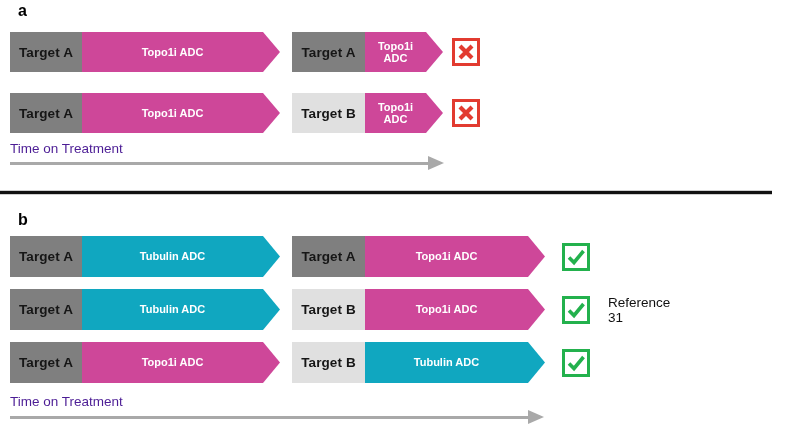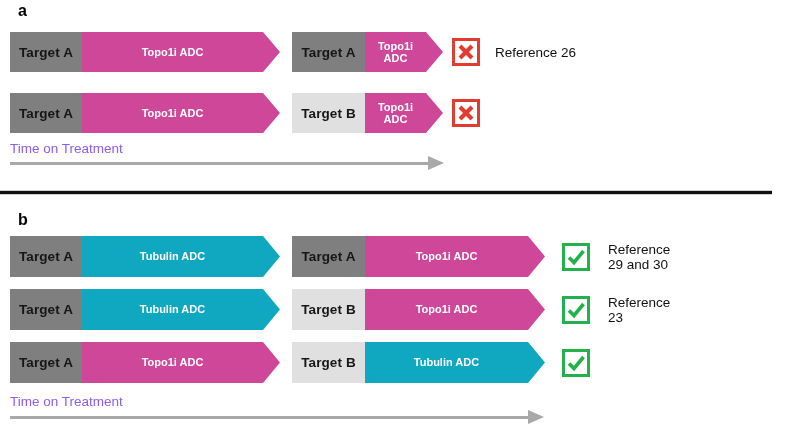--- a/index.html
+++ b/index.html
@@ -23,21 +23,21 @@
   .pos-a-long  { left:82px;  width:198px; }
   .pos-t2 { left:292px; width:73px; }
   .pos-a-short { left:365px; width:78px; }
   .pos-a-med   { left:365px; width:180px; }
 
   .outcome { position:absolute; width:28px; height:28px; }
   .outcome svg { display:block; width:28px; height:28px; }
 
   .ref { position:absolute; top:0; height:100%; display:flex; align-items:center; font-size:13.5px; color:#111; }
 
-  .time-label { position:absolute; font-size:13.5px; color:#8b5cf6; }
+  .time-label { position:absolute; font-size:13.5px; color:#4c1d95; }
   .tl-line { position:absolute; height:3px; }
   .tl-head { position:absolute; width:0; height:0;
              border-top:7px solid transparent; border-bottom:7px solid transparent;
              border-left:16px solid #a9a9a9; }
 
   .divider { position:absolute; left:0; top:190px; width:772px; height:5px;
              background:#111; border-top:1px solid #cfcfcf; border-bottom:1px solid #cfcfcf; }
 </style>
 </head>
 <body>
@@ -50,21 +50,20 @@
     <div class="box target pos-t1" style="background-color: rgb(127, 127, 127);">Target A</div>
     <div class="box adc pos-a-long" style="background-color: rgb(206, 71, 153);">Topo1i ADC</div>
     <div class="box target pos-t2" style="background-color: rgb(127, 127, 127);">Target A</div>
     <div class="box adc pos-a-short" style="background-color: rgb(206, 71, 153);">Topo1i ADC</div>
     <span class="outcome" style="left: 452px; top: 6px; color: rgb(226, 59, 48);">
       <svg viewBox="0 0 28 28">
         <rect x="1.5" y="1.5" width="25" height="25" fill="none" stroke="currentColor" stroke-width="3"></rect>
         <path d="M8 8 L20 20 M20 8 L8 20" stroke="currentColor" stroke-width="4.2" fill="none"></path>
       </svg>
     </span>
-    <div class="ref" style="left:495px;">Reference 26</div>
   </div>
 
   <div class="row" style="top:93px; height:40px;">
     <div class="box target pos-t1" style="background-color: rgb(127, 127, 127);">Target A</div>
     <div class="box adc pos-a-long" style="background-color: rgb(206, 71, 153);">Topo1i ADC</div>
     <div class="box target pos-t2" style="background-color: rgb(224, 224, 224);">Target B</div>
     <div class="box adc pos-a-short" style="background-color: rgb(206, 71, 153);">Topo1i ADC</div>
     <span class="outcome" style="left: 452px; top: 6px; color: rgb(226, 59, 48);">
       <svg viewBox="0 0 28 28">
         <rect x="1.5" y="1.5" width="25" height="25" fill="none" stroke="currentColor" stroke-width="3"></rect>
@@ -85,35 +84,34 @@
     <div class="box target pos-t1" style="background-color: rgb(127, 127, 127);">Target A</div>
     <div class="box adc pos-a-long" style="background-color: rgb(16, 167, 192);">Tubulin ADC</div>
     <div class="box target pos-t2" style="background-color: rgb(127, 127, 127);">Target A</div>
     <div class="box adc pos-a-med" style="background-color: rgb(206, 71, 153);">Topo1i ADC</div>
     <span class="outcome" style="left: 562px; top: 7px; color: rgb(35, 177, 77);">
       <svg viewBox="0 0 28 28">
         <rect x="1.5" y="1.5" width="25" height="25" fill="none" stroke="currentColor" stroke-width="3"></rect>
         <path d="M7 14.5 L12 19.5 L21.5 8" fill="none" stroke="currentColor" stroke-width="3.6"></path>
       </svg>
     </span>
-    <div class="ref" style="left:608px;">Reference 29 and 30</div>
   </div>
 
   <div class="row" style="top:289px; height:41px;">
     <div class="box target pos-t1" style="background-color: rgb(127, 127, 127);">Target A</div>
     <div class="box adc pos-a-long" style="background-color: rgb(16, 167, 192);">Tubulin ADC</div>
     <div class="box target pos-t2" style="background-color: rgb(224, 224, 224);">Target B</div>
     <div class="box adc pos-a-med" style="background-color: rgb(206, 71, 153);">Topo1i ADC</div>
     <span class="outcome" style="left: 562px; top: 7px; color: rgb(35, 177, 77);">
       <svg viewBox="0 0 28 28">
         <rect x="1.5" y="1.5" width="25" height="25" fill="none" stroke="currentColor" stroke-width="3"></rect>
         <path d="M7 14.5 L12 19.5 L21.5 8" fill="none" stroke="currentColor" stroke-width="3.6"></path>
       </svg>
     </span>
-    <div class="ref" style="left:608px;">Reference 23</div>
+    <div class="ref" style="left:608px;">Reference 31</div>
   </div>
 
   <div class="row" style="top:342px; height:41px;">
     <div class="box target pos-t1" style="background-color: rgb(127, 127, 127);">Target A</div>
     <div class="box adc pos-a-long" style="background-color: rgb(206, 71, 153);">Topo1i ADC</div>
     <div class="box target pos-t2" style="background-color: rgb(224, 224, 224);">Target B</div>
     <div class="box adc pos-a-med" style="background-color: rgb(16, 167, 192);">Tubulin ADC</div>
     <span class="outcome" style="left: 562px; top: 7px; color: rgb(35, 177, 77);">
       <svg viewBox="0 0 28 28">
         <rect x="1.5" y="1.5" width="25" height="25" fill="none" stroke="currentColor" stroke-width="3"></rect>

